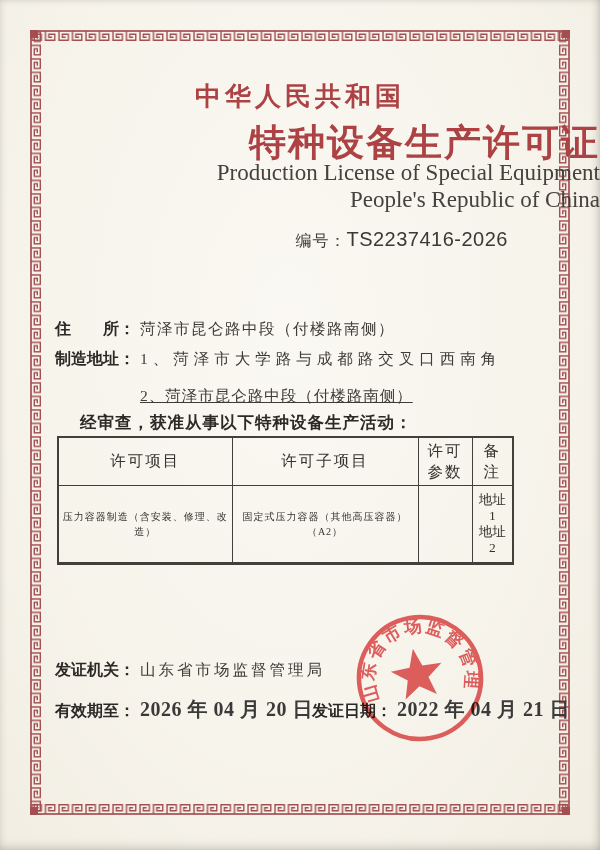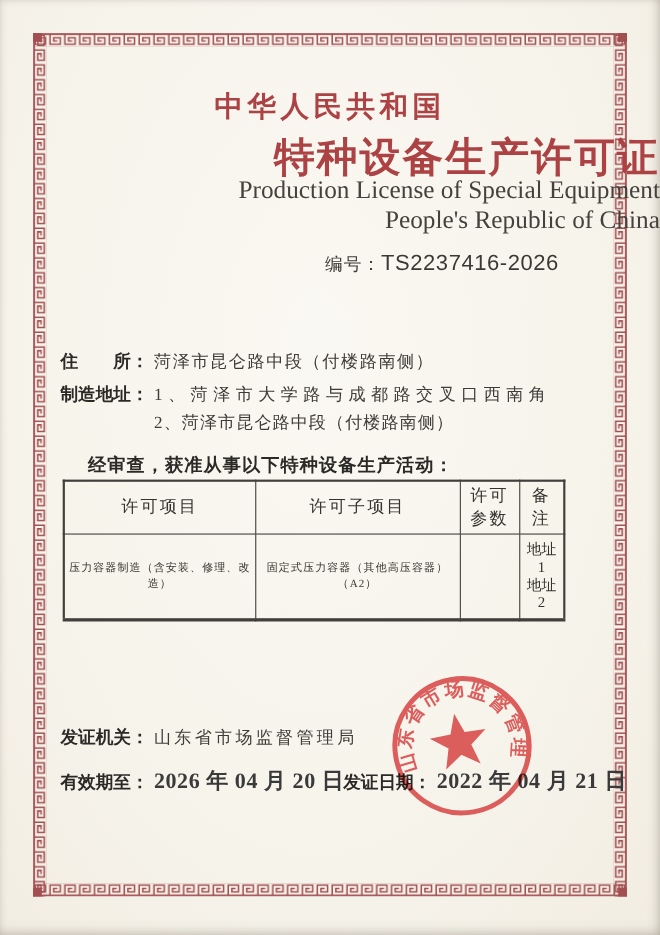--- a/index.html
+++ b/index.html
@@ -54,21 +54,21 @@
   }
   .field .val {
     font-family: "Liberation Serif", serif;
     letter-spacing: 1.5px;
   }
   .f-unit { top: 273px; }
   .f-addr { top: 319px; }
   .f-mfg  { top: 349px; }
   .f-mfg .lines { display: inline-block; vertical-align: top; max-width: 380px; }
   .f-mfg .line1 { letter-spacing: 5px; font-family: "Liberation Serif", serif; }
-  .f-mfg .line2 { letter-spacing: 1px; font-family: "Liberation Serif", serif; margin-top: 4px; }
+  .f-mfg .line2 { letter-spacing: 1px; font-family: "Liberation Serif", serif; margin-top: 16px; text-decoration: underline; }
 
   .approve {
     top: 412px; left: 80px;
     font-weight: 700; font-size: 16.5px; color: #2b2926; letter-spacing: 1px;
   }
 
   table.license {
     position: absolute; top: 436px; left: 57px;
     border-collapse: collapse; table-layout: fixed;
     width: 455px;

